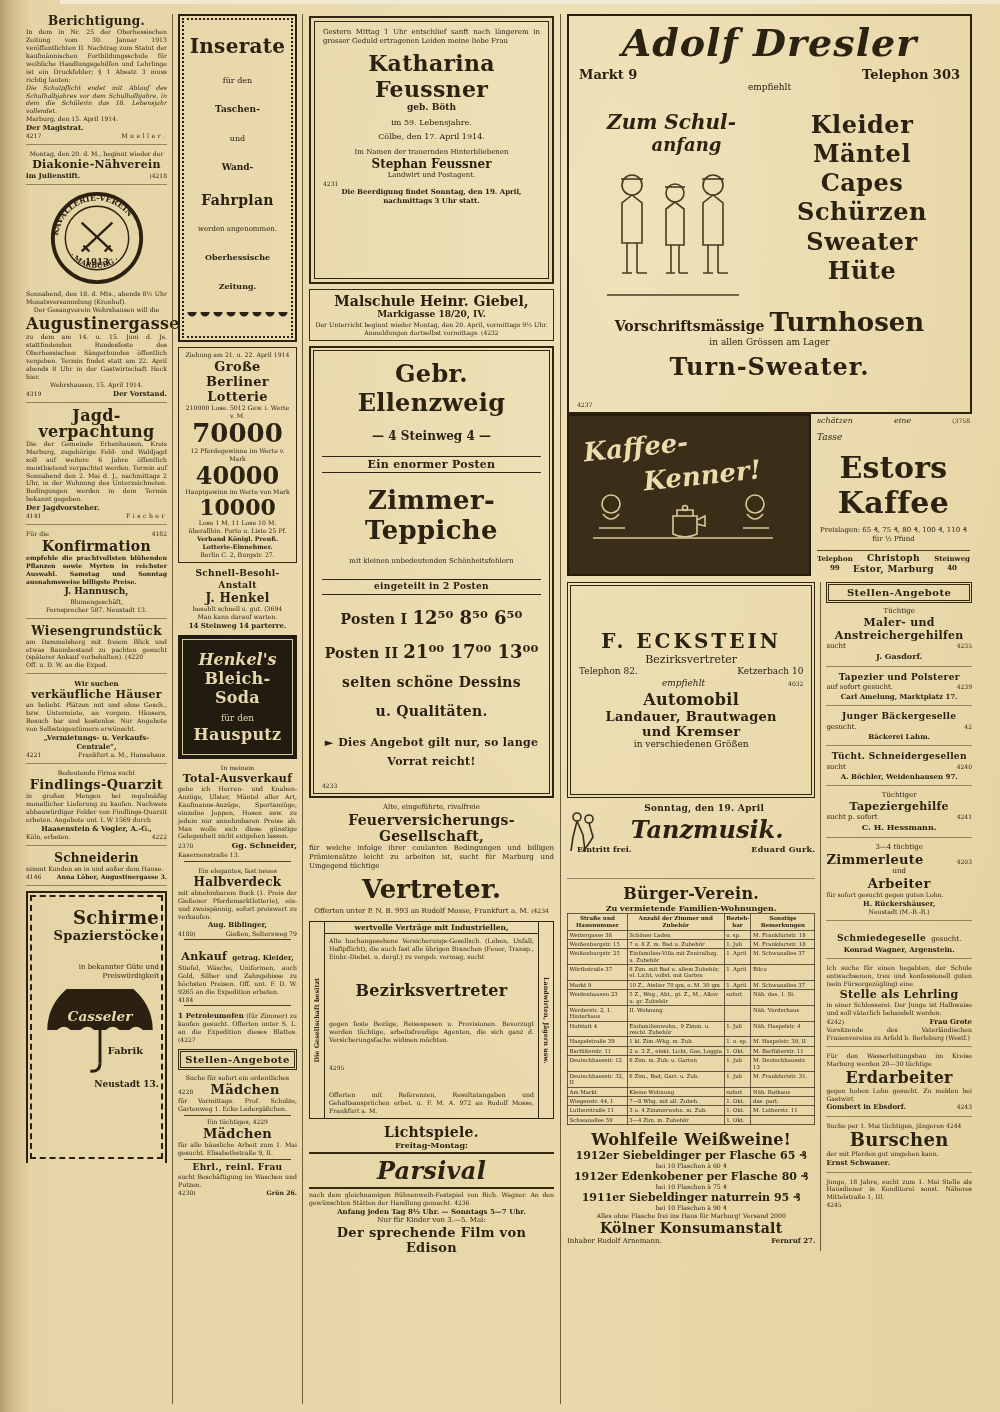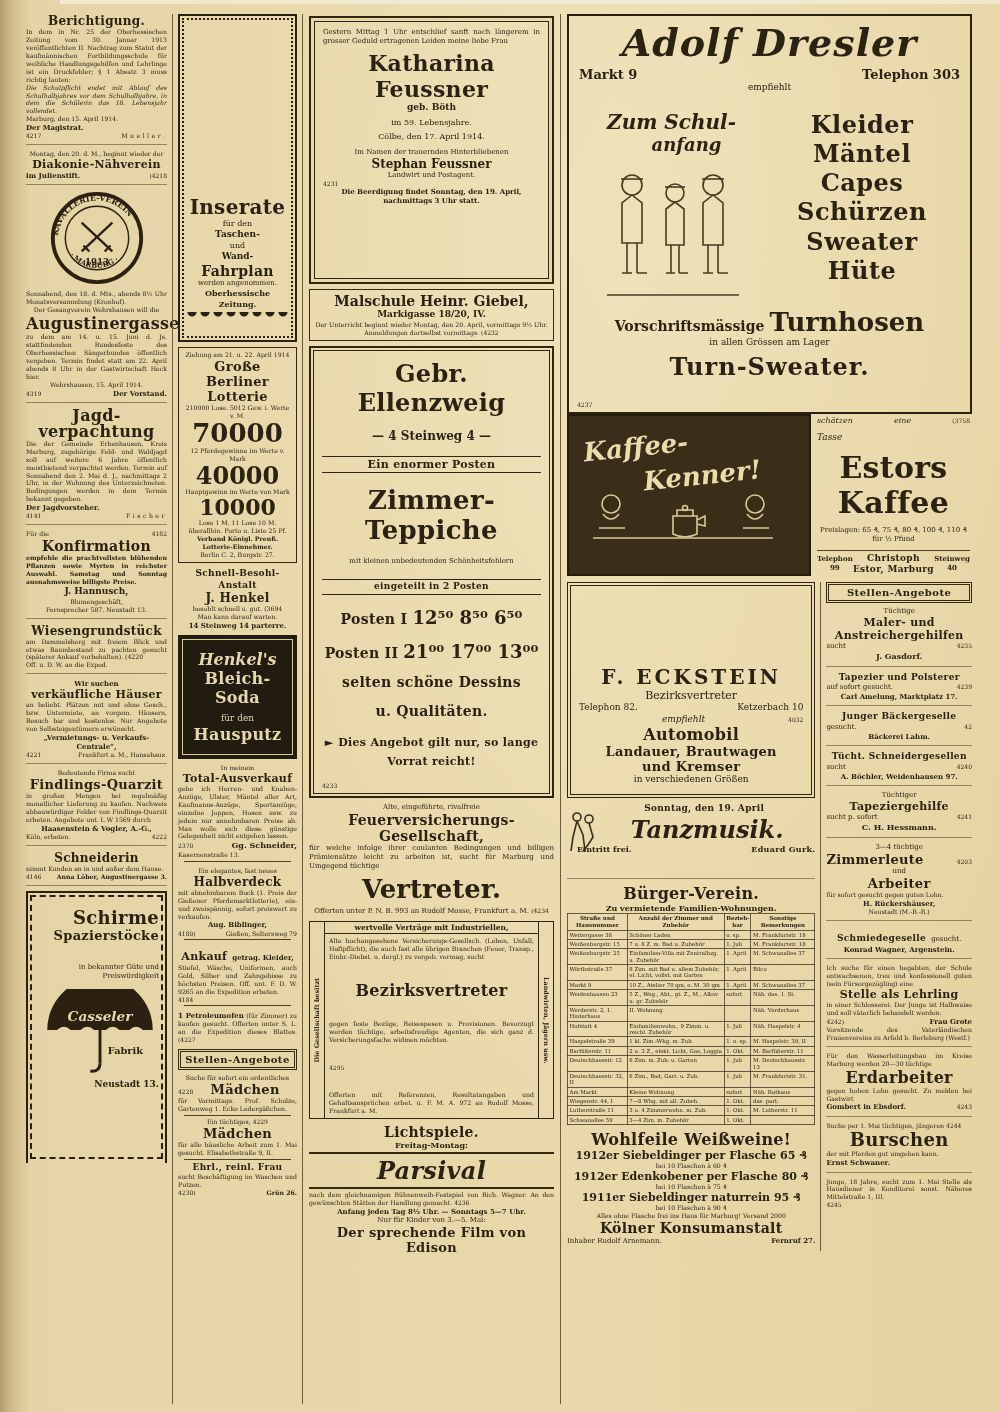--- a/index.html
+++ b/index.html
@@ -34,21 +34,21 @@
   .j{text-align:justify}
   .sb{display:flex;justify-content:space-between;align-items:baseline}
   .sp{letter-spacing:2.5px}
   .frk{font-weight:bold;letter-spacing:.3px}
   .bx{border:1px solid #35290f;padding:3px 4px}
   .rule{height:0;border-top:1px solid #4f3f24;margin:2px 6px}
   .rule2{height:0;border-top:2px solid #35290f;margin:2px 0}
   .num{font-size:6px}
   
   .inserate{border:2px solid #2c2110;outline:2px dotted #2c2110;outline-offset:-6px;
-    height:328px;padding:18px 6px;display:flex;flex-direction:column;justify-content:flex-end;text-align:center}
+    height:328px;padding:18px 6px;display:flex;flex-direction:column;justify-content:space-between;text-align:center}
   .henkels{background:#221b10;color:#e6d8ac;padding:4px}
   .henkels .hin{border:1px solid #d9cb9f;padding:10px 4px;text-align:center}
   .schirme{border:2px solid #2c2110;outline:2px dashed #2c2110;outline-offset:-6px;
     height:272px;padding:14px 6px 8px 6px;text-align:right}
   .stellenhdr{border:3px double #35290f;text-align:center;font-weight:bold;font-size:10px;
     padding:2px 0;margin-bottom:4px;letter-spacing:.5px}
   
   .feussner{border:2px solid #30250f;box-shadow:inset 0 0 0 3px #e9d8aa, inset 0 0 0 4px #30250f;
     padding:10px 12px;text-align:center;height:268px}
   
@@ -71,21 +71,21 @@
   .dresleft{width:185px;text-align:center}
   .dresitems{flex:1;text-align:center}
   .dresitems div{font-size:24px;font-weight:bold;line-height:1.22;letter-spacing:.5px}
   
   .estor{display:flex;height:162px;margin-bottom:6px;position:relative}
   .kaffeebox{width:244px;background:#3a2e18;border:2px solid #241b0c;color:#ecdcab;
     position:relative;padding:4px;flex:none}
   .estortxt{flex:1;text-align:center;padding:2px 2px 0 6px;display:flex;flex-direction:column;justify-content:space-between}
   
   .eckstein{border:4px double #30250f;height:216px;padding:8px 8px;text-align:center;
-    display:flex;flex-direction:column;justify-content:flex-end}
+    display:flex;flex-direction:column;justify-content:center}
   
   table.wohn{border-collapse:collapse;width:100%;table-layout:fixed}
   table.wohn td{border:1px solid rgba(58,46,24,.75);font-size:5.4px;line-height:1.18;
     padding:1px 1.5px;vertical-align:top;overflow:hidden}
   table.wohn td:nth-child(1){width:58px}
   table.wohn td:nth-child(2){width:94px}
   table.wohn td:nth-child(3){width:26px}
   table.wohn td:nth-child(4){width:62px}
   table.wohn tr.head td{font-weight:bold;text-align:center;font-size:5.6px}
   .scallop{height:10px;margin-top:3px;

